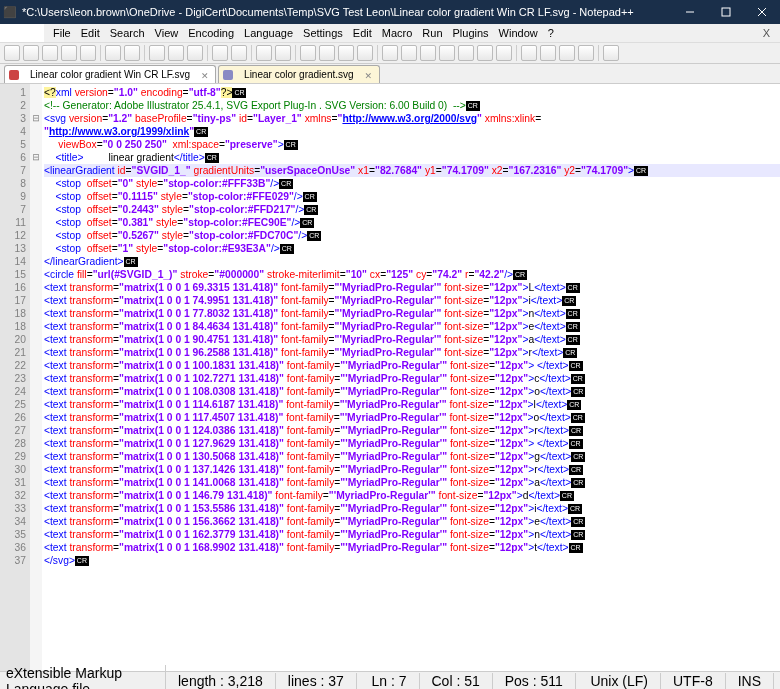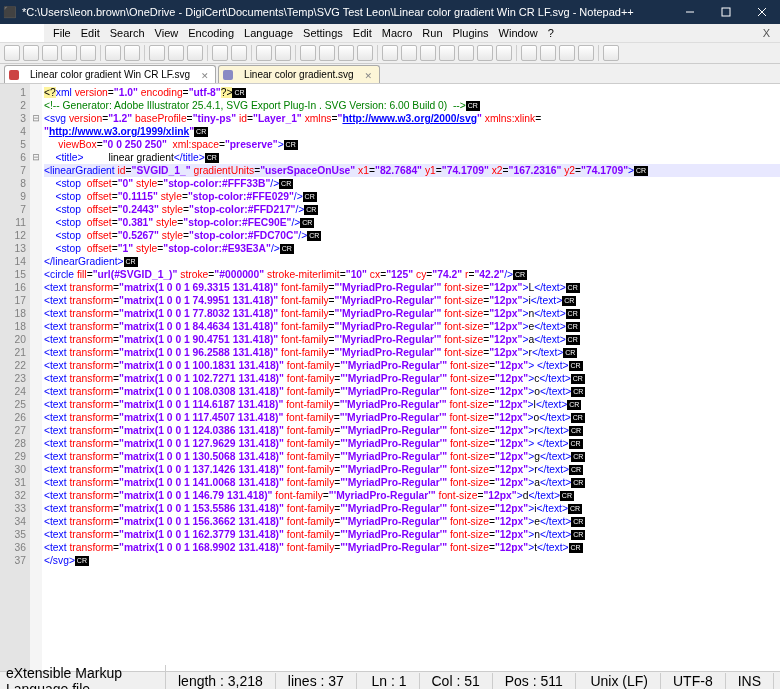--- a/index.html
+++ b/index.html
@@ -220,20 +220,20 @@
       <div></div>
     </div>
   <div class="code" id="code"><div class="line"><span class="c-proc">&lt;?</span><span class="c-tag">xml</span> <span class="c-attr">version</span>=<span class="c-str">"1.0"</span> <span class="c-attr">encoding</span>=<span class="c-str">"utf-8"</span><span class="c-proc">?&gt;</span><span class="eol">CR</span></div><div class="line"><span class="c-comm">&lt;!-- Generator: Adobe Illustrator 25.4.1, SVG Export Plug-In . SVG Version: 6.00 Build 0)  --&gt;</span><span class="eol">CR</span></div><div class="line"><span class="c-tag">&lt;svg</span> <span class="c-attr">version</span>=<span class="c-str">"1.2"</span> <span class="c-attr">baseProfile</span>=<span class="c-str">"tiny-ps"</span> <span class="c-attr">id</span>=<span class="c-str">"Layer_1"</span> <span class="c-attr">xmlns</span>=<span class="c-str">"<span class="c-link">http://www.w3.org/2000/svg</span>"</span> <span class="c-attr">xmlns:xlink</span>=</div><div class="line"><span class="c-str">"<span class="c-link">http://www.w3.org/1999/xlink</span>"</span><span class="eol">CR</span></div><div class="line">     <span class="c-attr">viewBox</span>=<span class="c-str">"0 0 250 250"</span>  <span class="c-attr">xml:space</span>=<span class="c-str">"preserve"</span><span class="c-tag">&gt;</span><span class="eol">CR</span></div><div class="line">    <span class="c-tag">&lt;title&gt;</span><span class="c-text">linear gradient</span><span class="c-tag">&lt;/title&gt;</span><span class="eol">CR</span></div><div class="line hl"><span class="c-tag">&lt;linearGradient</span> <span class="c-attr">id</span>=<span class="c-str">"SVGID_1_"</span> <span class="c-attr">gradientUnits</span>=<span class="c-str">"userSpaceOnUse"</span> <span class="c-attr">x1</span>=<span class="c-str">"82.7684"</span> <span class="c-attr">y1</span>=<span class="c-str">"74.1709"</span> <span class="c-attr">x2</span>=<span class="c-str">"167.2316"</span> <span class="c-attr">y2</span>=<span class="c-str">"74.1709"</span><span class="c-tag">&gt;</span><span class="eol">CR</span></div><div class="line">    <span class="c-tag">&lt;stop</span>  <span class="c-attr">offset</span>=<span class="c-str">"0"</span> <span class="c-attr">style</span>=<span class="c-str">"stop-color:#FFF33B"</span><span class="c-tag">/&gt;</span><span class="eol">CR</span></div><div class="line">    <span class="c-tag">&lt;stop</span>  <span class="c-attr">offset</span>=<span class="c-str">"0.1115"</span> <span class="c-attr">style</span>=<span class="c-str">"stop-color:#FFE029"</span><span class="c-tag">/&gt;</span><span class="eol">CR</span></div><div class="line">    <span class="c-tag">&lt;stop</span>  <span class="c-attr">offset</span>=<span class="c-str">"0.2443"</span> <span class="c-attr">style</span>=<span class="c-str">"stop-color:#FFD217"</span><span class="c-tag">/&gt;</span><span class="eol">CR</span></div><div class="line">    <span class="c-tag">&lt;stop</span>  <span class="c-attr">offset</span>=<span class="c-str">"0.381"</span> <span class="c-attr">style</span>=<span class="c-str">"stop-color:#FEC90E"</span><span class="c-tag">/&gt;</span><span class="eol">CR</span></div><div class="line">    <span class="c-tag">&lt;stop</span>  <span class="c-attr">offset</span>=<span class="c-str">"0.5267"</span> <span class="c-attr">style</span>=<span class="c-str">"stop-color:#FDC70C"</span><span class="c-tag">/&gt;</span><span class="eol">CR</span></div><div class="line">    <span class="c-tag">&lt;stop</span>  <span class="c-attr">offset</span>=<span class="c-str">"1"</span> <span class="c-attr">style</span>=<span class="c-str">"stop-color:#E93E3A"</span><span class="c-tag">/&gt;</span><span class="eol">CR</span></div><div class="line"><span class="c-tag">&lt;/linearGradient&gt;</span><span class="eol">CR</span></div><div class="line"><span class="c-tag">&lt;circle</span> <span class="c-attr">fill</span>=<span class="c-str">"url(#SVGID_1_)"</span> <span class="c-attr">stroke</span>=<span class="c-str">"#000000"</span> <span class="c-attr">stroke-miterlimit</span>=<span class="c-str">"10"</span> <span class="c-attr">cx</span>=<span class="c-str">"125"</span> <span class="c-attr">cy</span>=<span class="c-str">"74.2"</span> <span class="c-attr">r</span>=<span class="c-str">"42.2"</span><span class="c-tag">/&gt;</span><span class="eol">CR</span></div><div class="line"><span class="c-tag">&lt;text</span> <span class="c-attr">transform</span>=<span class="c-str">"matrix(1 0 0 1 69.3315 131.418)"</span> <span class="c-attr">font-family</span>=<span class="c-str">"'MyriadPro-Regular'"</span> <span class="c-attr">font-size</span>=<span class="c-str">"12px"</span><span class="c-tag">&gt;</span>L<span class="c-tag">&lt;/text&gt;</span><span class="eol">CR</span></div><div class="line"><span class="c-tag">&lt;text</span> <span class="c-attr">transform</span>=<span class="c-str">"matrix(1 0 0 1 74.9951 131.418)"</span> <span class="c-attr">font-family</span>=<span class="c-str">"'MyriadPro-Regular'"</span> <span class="c-attr">font-size</span>=<span class="c-str">"12px"</span><span class="c-tag">&gt;</span>i<span class="c-tag">&lt;/text&gt;</span><span class="eol">CR</span></div><div class="line"><span class="c-tag">&lt;text</span> <span class="c-attr">transform</span>=<span class="c-str">"matrix(1 0 0 1 77.8032 131.418)"</span> <span class="c-attr">font-family</span>=<span class="c-str">"'MyriadPro-Regular'"</span> <span class="c-attr">font-size</span>=<span class="c-str">"12px"</span><span class="c-tag">&gt;</span>n<span class="c-tag">&lt;/text&gt;</span><span class="eol">CR</span></div><div class="line"><span class="c-tag">&lt;text</span> <span class="c-attr">transform</span>=<span class="c-str">"matrix(1 0 0 1 84.4634 131.418)"</span> <span class="c-attr">font-family</span>=<span class="c-str">"'MyriadPro-Regular'"</span> <span class="c-attr">font-size</span>=<span class="c-str">"12px"</span><span class="c-tag">&gt;</span>e<span class="c-tag">&lt;/text&gt;</span><span class="eol">CR</span></div><div class="line"><span class="c-tag">&lt;text</span> <span class="c-attr">transform</span>=<span class="c-str">"matrix(1 0 0 1 90.4751 131.418)"</span> <span class="c-attr">font-family</span>=<span class="c-str">"'MyriadPro-Regular'"</span> <span class="c-attr">font-size</span>=<span class="c-str">"12px"</span><span class="c-tag">&gt;</span>a<span class="c-tag">&lt;/text&gt;</span><span class="eol">CR</span></div><div class="line"><span class="c-tag">&lt;text</span> <span class="c-attr">transform</span>=<span class="c-str">"matrix(1 0 0 1 96.2588 131.418)"</span> <span class="c-attr">font-family</span>=<span class="c-str">"'MyriadPro-Regular'"</span> <span class="c-attr">font-size</span>=<span class="c-str">"12px"</span><span class="c-tag">&gt;</span>r<span class="c-tag">&lt;/text&gt;</span><span class="eol">CR</span></div><div class="line"><span class="c-tag">&lt;text</span> <span class="c-attr">transform</span>=<span class="c-str">"matrix(1 0 0 1 100.1831 131.418)"</span> <span class="c-attr">font-family</span>=<span class="c-str">"'MyriadPro-Regular'"</span> <span class="c-attr">font-size</span>=<span class="c-str">"12px"</span><span class="c-tag">&gt;</span> <span class="c-tag">&lt;/text&gt;</span><span class="eol">CR</span></div><div class="line"><span class="c-tag">&lt;text</span> <span class="c-attr">transform</span>=<span class="c-str">"matrix(1 0 0 1 102.7271 131.418)"</span> <span class="c-attr">font-family</span>=<span class="c-str">"'MyriadPro-Regular'"</span> <span class="c-attr">font-size</span>=<span class="c-str">"12px"</span><span class="c-tag">&gt;</span>c<span class="c-tag">&lt;/text&gt;</span><span class="eol">CR</span></div><div class="line"><span class="c-tag">&lt;text</span> <span class="c-attr">transform</span>=<span class="c-str">"matrix(1 0 0 1 108.0308 131.418)"</span> <span class="c-attr">font-family</span>=<span class="c-str">"'MyriadPro-Regular'"</span> <span class="c-attr">font-size</span>=<span class="c-str">"12px"</span><span class="c-tag">&gt;</span>o<span class="c-tag">&lt;/text&gt;</span><span class="eol">CR</span></div><div class="line"><span class="c-tag">&lt;text</span> <span class="c-attr">transform</span>=<span class="c-str">"matrix(1 0 0 1 114.6187 131.418)"</span> <span class="c-attr">font-family</span>=<span class="c-str">"'MyriadPro-Regular'"</span> <span class="c-attr">font-size</span>=<span class="c-str">"12px"</span><span class="c-tag">&gt;</span>l<span class="c-tag">&lt;/text&gt;</span><span class="eol">CR</span></div><div class="line"><span class="c-tag">&lt;text</span> <span class="c-attr">transform</span>=<span class="c-str">"matrix(1 0 0 1 117.4507 131.418)"</span> <span class="c-attr">font-family</span>=<span class="c-str">"'MyriadPro-Regular'"</span> <span class="c-attr">font-size</span>=<span class="c-str">"12px"</span><span class="c-tag">&gt;</span>o<span class="c-tag">&lt;/text&gt;</span><span class="eol">CR</span></div><div class="line"><span class="c-tag">&lt;text</span> <span class="c-attr">transform</span>=<span class="c-str">"matrix(1 0 0 1 124.0386 131.418)"</span> <span class="c-attr">font-family</span>=<span class="c-str">"'MyriadPro-Regular'"</span> <span class="c-attr">font-size</span>=<span class="c-str">"12px"</span><span class="c-tag">&gt;</span>r<span class="c-tag">&lt;/text&gt;</span><span class="eol">CR</span></div><div class="line"><span class="c-tag">&lt;text</span> <span class="c-attr">transform</span>=<span class="c-str">"matrix(1 0 0 1 127.9629 131.418)"</span> <span class="c-attr">font-family</span>=<span class="c-str">"'MyriadPro-Regular'"</span> <span class="c-attr">font-size</span>=<span class="c-str">"12px"</span><span class="c-tag">&gt;</span> <span class="c-tag">&lt;/text&gt;</span><span class="eol">CR</span></div><div class="line"><span class="c-tag">&lt;text</span> <span class="c-attr">transform</span>=<span class="c-str">"matrix(1 0 0 1 130.5068 131.418)"</span> <span class="c-attr">font-family</span>=<span class="c-str">"'MyriadPro-Regular'"</span> <span class="c-attr">font-size</span>=<span class="c-str">"12px"</span><span class="c-tag">&gt;</span>g<span class="c-tag">&lt;/text&gt;</span><span class="eol">CR</span></div><div class="line"><span class="c-tag">&lt;text</span> <span class="c-attr">transform</span>=<span class="c-str">"matrix(1 0 0 1 137.1426 131.418)"</span> <span class="c-attr">font-family</span>=<span class="c-str">"'MyriadPro-Regular'"</span> <span class="c-attr">font-size</span>=<span class="c-str">"12px"</span><span class="c-tag">&gt;</span>r<span class="c-tag">&lt;/text&gt;</span><span class="eol">CR</span></div><div class="line"><span class="c-tag">&lt;text</span> <span class="c-attr">transform</span>=<span class="c-str">"matrix(1 0 0 1 141.0068 131.418)"</span> <span class="c-attr">font-family</span>=<span class="c-str">"'MyriadPro-Regular'"</span> <span class="c-attr">font-size</span>=<span class="c-str">"12px"</span><span class="c-tag">&gt;</span>a<span class="c-tag">&lt;/text&gt;</span><span class="eol">CR</span></div><div class="line"><span class="c-tag">&lt;text</span> <span class="c-attr">transform</span>=<span class="c-str">"matrix(1 0 0 1 146.79 131.418)"</span> <span class="c-attr">font-family</span>=<span class="c-str">"'MyriadPro-Regular'"</span> <span class="c-attr">font-size</span>=<span class="c-str">"12px"</span><span class="c-tag">&gt;</span>d<span class="c-tag">&lt;/text&gt;</span><span class="eol">CR</span></div><div class="line"><span class="c-tag">&lt;text</span> <span class="c-attr">transform</span>=<span class="c-str">"matrix(1 0 0 1 153.5586 131.418)"</span> <span class="c-attr">font-family</span>=<span class="c-str">"'MyriadPro-Regular'"</span> <span class="c-attr">font-size</span>=<span class="c-str">"12px"</span><span class="c-tag">&gt;</span>i<span class="c-tag">&lt;/text&gt;</span><span class="eol">CR</span></div><div class="line"><span class="c-tag">&lt;text</span> <span class="c-attr">transform</span>=<span class="c-str">"matrix(1 0 0 1 156.3662 131.418)"</span> <span class="c-attr">font-family</span>=<span class="c-str">"'MyriadPro-Regular'"</span> <span class="c-attr">font-size</span>=<span class="c-str">"12px"</span><span class="c-tag">&gt;</span>e<span class="c-tag">&lt;/text&gt;</span><span class="eol">CR</span></div><div class="line"><span class="c-tag">&lt;text</span> <span class="c-attr">transform</span>=<span class="c-str">"matrix(1 0 0 1 162.3779 131.418)"</span> <span class="c-attr">font-family</span>=<span class="c-str">"'MyriadPro-Regular'"</span> <span class="c-attr">font-size</span>=<span class="c-str">"12px"</span><span class="c-tag">&gt;</span>n<span class="c-tag">&lt;/text&gt;</span><span class="eol">CR</span></div><div class="line"><span class="c-tag">&lt;text</span> <span class="c-attr">transform</span>=<span class="c-str">"matrix(1 0 0 1 168.9902 131.418)"</span> <span class="c-attr">font-family</span>=<span class="c-str">"'MyriadPro-Regular'"</span> <span class="c-attr">font-size</span>=<span class="c-str">"12px"</span><span class="c-tag">&gt;</span>t<span class="c-tag">&lt;/text&gt;</span><span class="eol">CR</span></div><div class="line"><span class="c-tag">&lt;/svg&gt;</span><span class="eol">CR</span></div><div class="line"></div></div>
 </div>
 
 <div class="status">
   <span class="seg">eXtensible Markup Language file</span>
   <span class="seg">length : 3,218</span>
   <span class="seg">lines : 37</span>
   <span class="spacer"></span>
-  <span class="seg">Ln : 1</span>
+  <span class="seg">Ln : 7</span>
   <span class="seg">Col : 51</span>
   <span class="seg">Pos : 511</span>
   <span class="spacer"></span>
   <span class="seg">Unix (LF)</span>
   <span class="seg">UTF-8</span>
   <span class="seg">INS</span>
 </div>
 
 </body></html>

